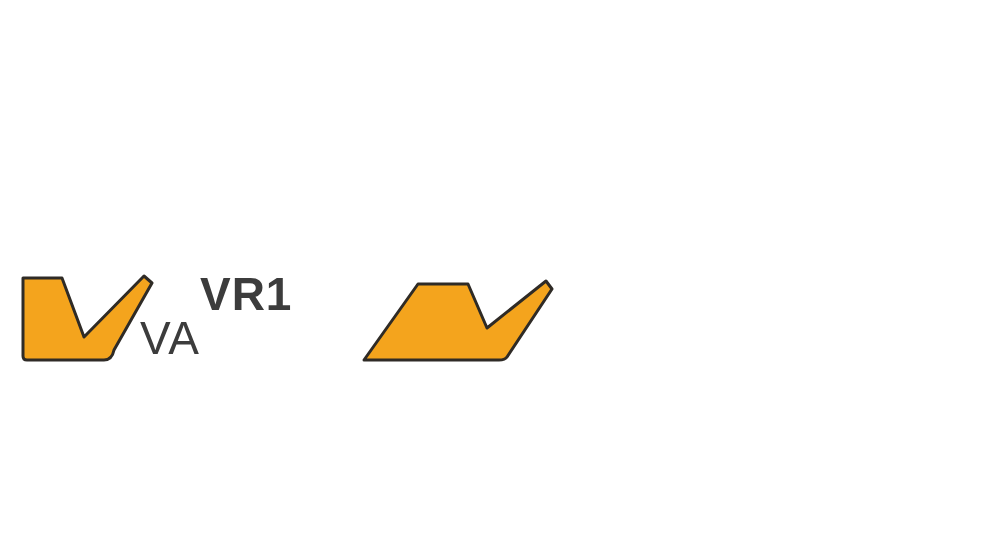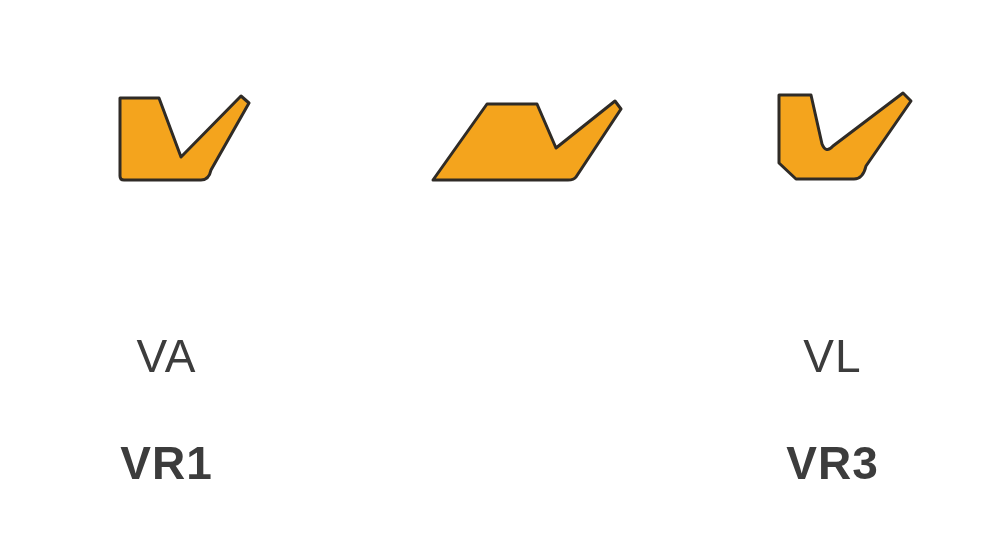--- a/index.html
+++ b/index.html
@@ -16,23 +16,22 @@
     font-family: "Liberation Sans", "DejaVu Sans", sans-serif;
   }
   .columns {
     display: flex;
     width: 100%;
     height: 100%;
   }
   .column {
     width: 333px;
     display: flex;
-    flex-direction: column;
+    flex-direction: row;
     align-items: center;
-    gap: 16px;
   }
   .shape-box {
     height: 98px;
     margin-top: 88px;
     display: flex;
     align-items: flex-end;
     justify-content: center;
     position: relative;
   }
   .seal path {
@@ -74,24 +73,15 @@
     </div>
 
     <div class="column">
       <div class="shape-box">
         <svg class="seal shape-vs" width="196" height="90" viewBox="0 0 196 90" role="img" aria-label="V-ring seal profile VS">
           <path d="M4,84 L58,8 H108 L127,52 L186,5 L192,13 L147,81 Q145,84 139,84 Z"></path>
         </svg>
       </div>
     </div>
 
-    <div class="column">
-      <div class="shape-box">
-        <svg class="seal shape-vl" width="140" height="97" viewBox="0 0 140 97" role="img" aria-label="V-ring seal profile VL">
-          <path d="M4,6 H36 L47,55 Q51,65 58,57 L128,4 L136,12 L91,77 Q88,90 79,90 H21 L4,74 Z"></path>
-        </svg>
-      </div>
-      <div class="label label-top">VL</div>
-      <div class="label label-bottom">VR3</div>
-    </div>
 
   </div>
 </div>
 
 </body></html>

